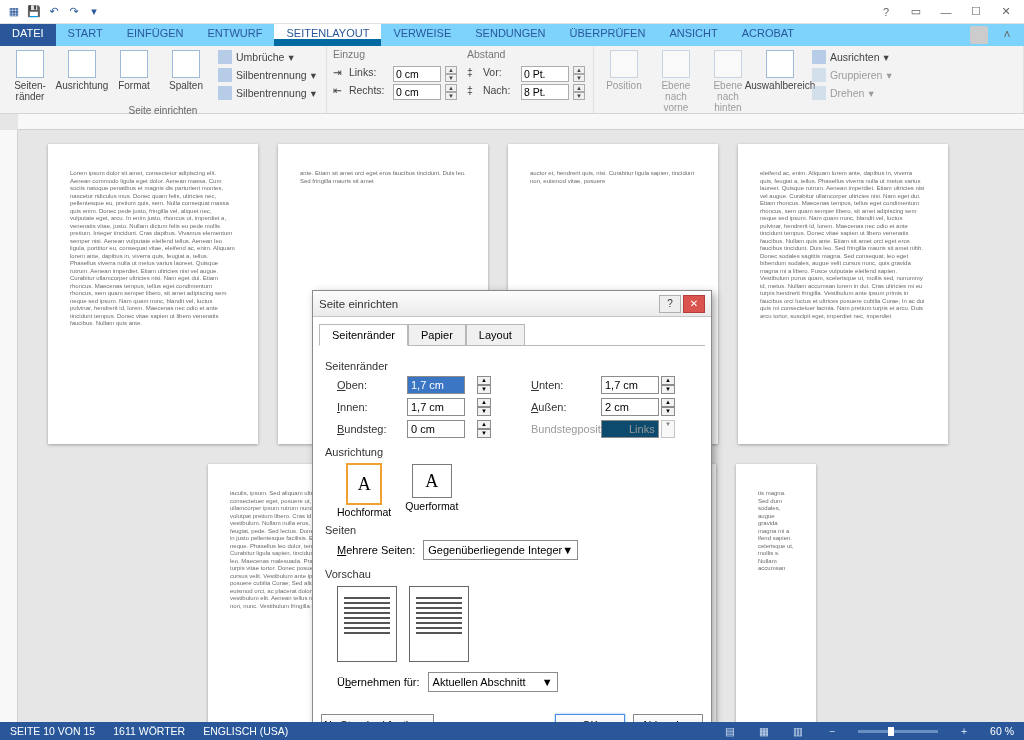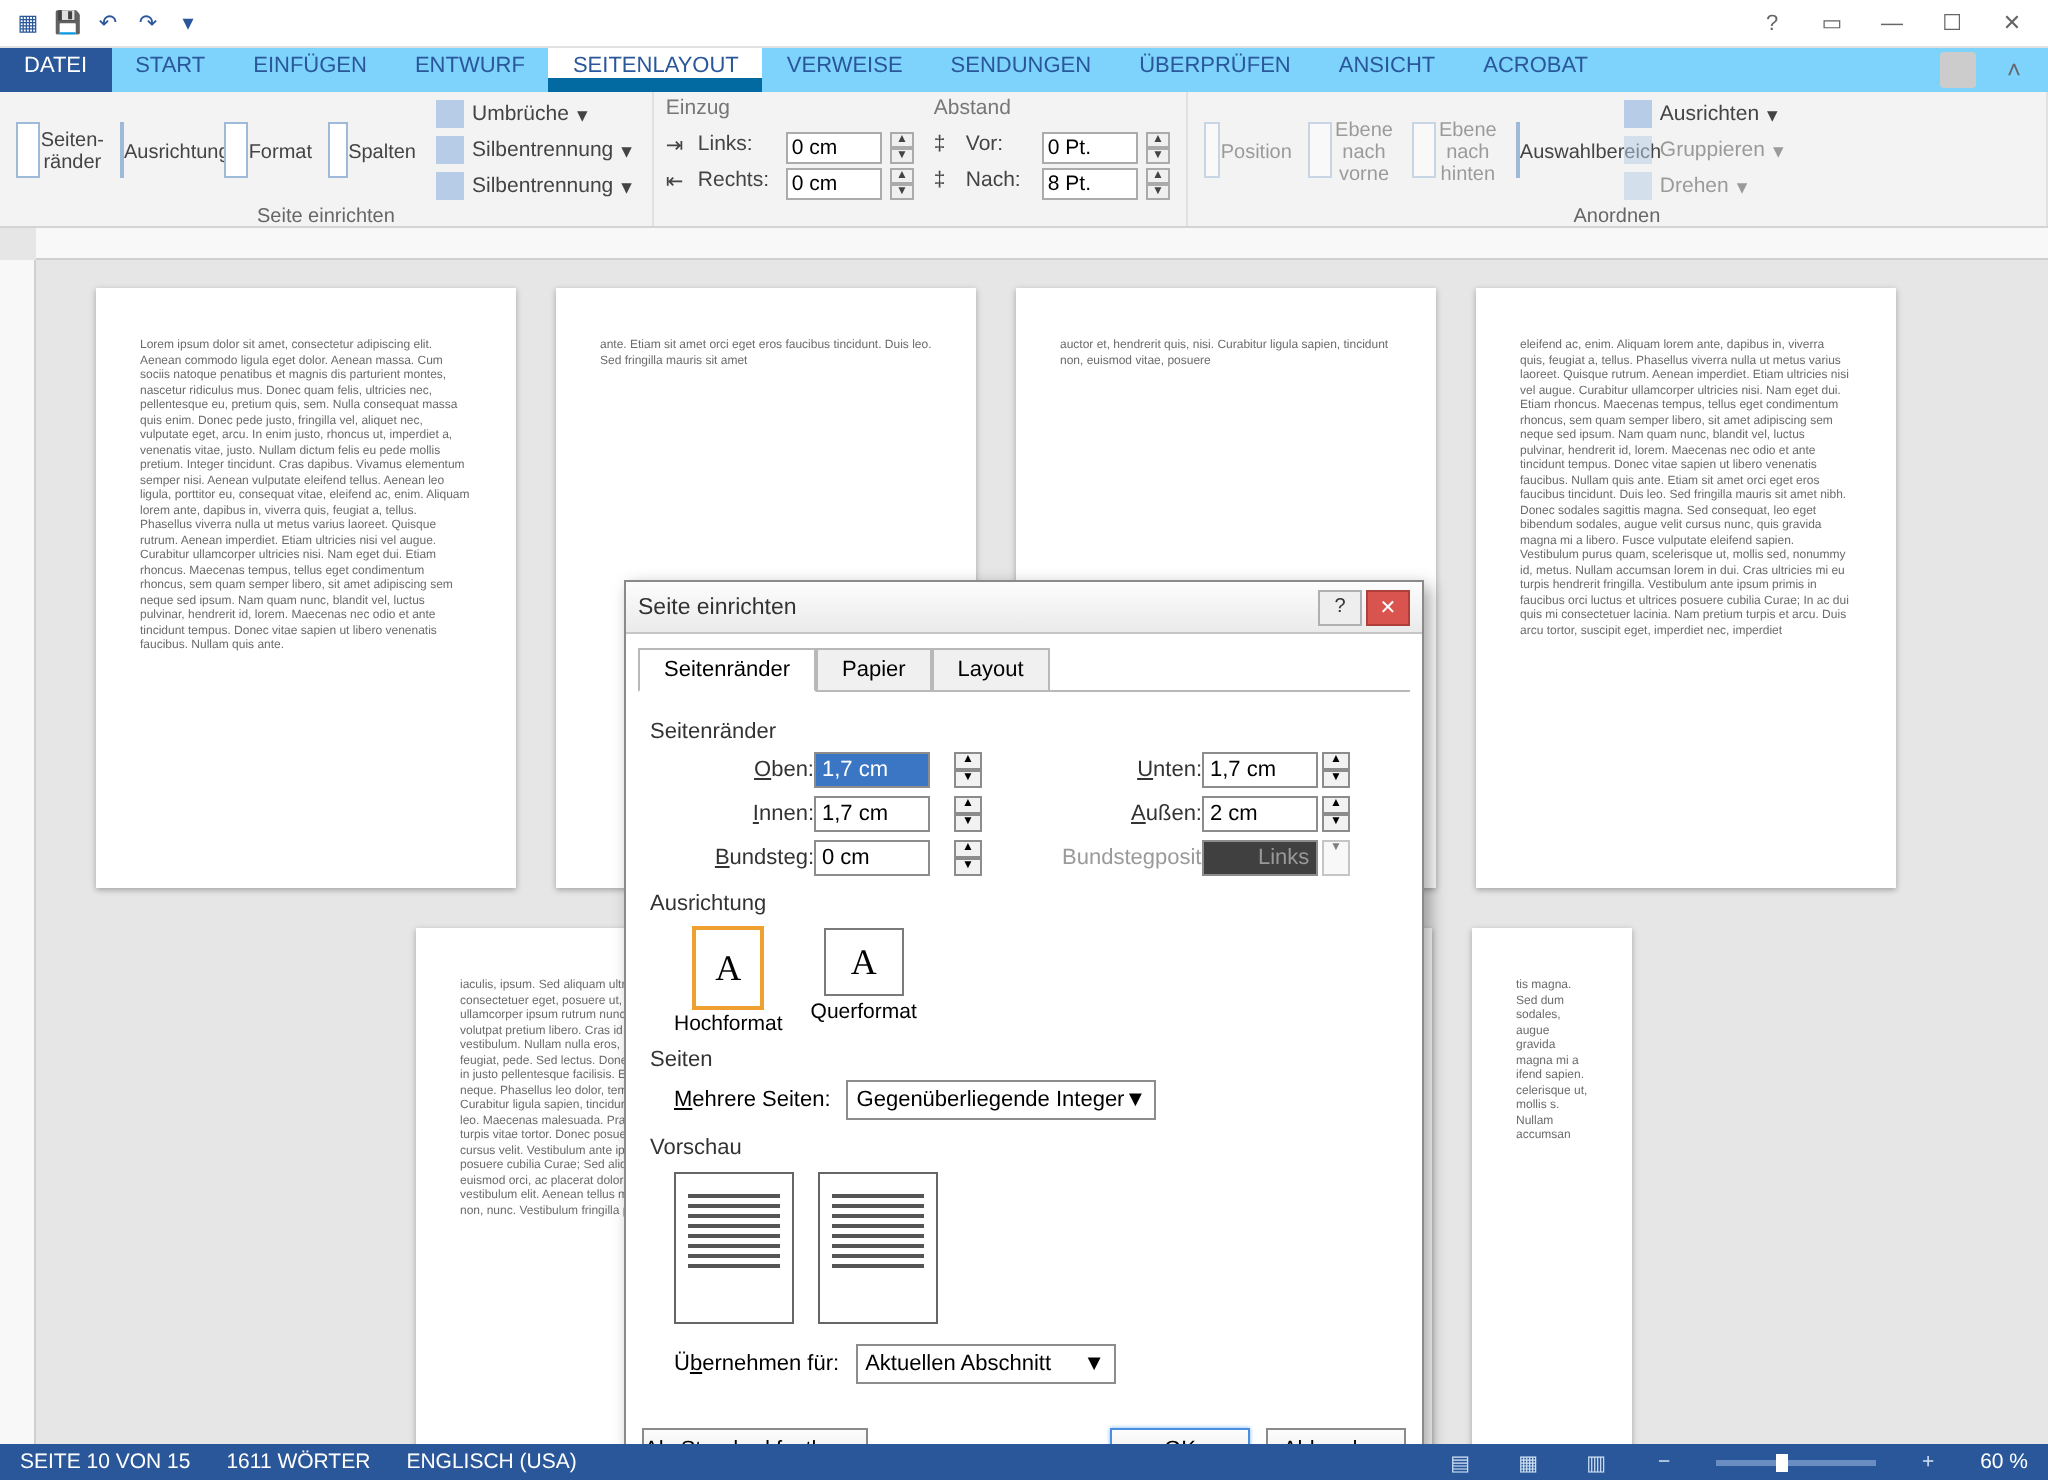--- a/index.html
+++ b/index.html
@@ -19,21 +19,21 @@
 .tab.active { border-bottom: 7px solid #0369a1; color: #2a579a; font-weight: 400; background:#fff; }
 .tabs-right { margin-left: auto; display: flex; align-items: center; gap: 10px; padding-right: 8px; color: #666; }
 .tabs-right .ic { width:18px; height:18px; display:flex; align-items:center; justify-content:center; font-size:12px; }
 .tabs-right .avatar { width:18px; height:18px; background:#ccc; border-radius:2px; }
 
 
 .ribbon { height: 68px; background: #f3f3f3; border-bottom: 1px solid #d4d4d4; display: flex; font-size: 11px; position: relative; }
 .group { border-right: 1px solid #e1e1e1; padding: 2px 6px 0 6px; display: flex; flex-direction: column; }
 .group-body { flex: 1; display: flex; gap: 4px; }
 .group-label { text-align: center; font-size: 10px; color: #666; padding: 1px 0; }
-.bigbtn { display: flex; flex-direction: row; align-items: center; width: 48px; padding: 2px; cursor: pointer; }
+.bigbtn { display: flex; flex-direction: column; align-items: center; width: 48px; padding: 2px; cursor: pointer; }
 .bigbtn .gicon { width: 28px; height: 28px; border: 1px solid #9fb9d8; background: #fff; }
 .bigbtn span { font-size: 10px; text-align: center; line-height: 1.1; margin-top: 2px; color: #444; }
 .smallstack { display: flex; flex-direction: column; gap: 0; }
 .smallbtn { display: flex; align-items: center; gap: 4px; padding: 1px 4px; font-size: 10.5px; color: #444; cursor: pointer; height:18px; }
 .smallbtn .si { width: 14px; height: 14px; background: #b7cce6; }
 .spin-row { display: flex; gap: 4px; font-size: 10.5px; color: #444; height:18px; }
 .spin-row input { width: 48px; height: 16px; font-size: 10.5px; border: 1px solid #ababab; padding: 0 2px; }
 .spin-ar { width:12px; display:flex; flex-direction:column; }
 .spin-ar div { width:12px; height:8px; border:1px solid #ababab; background:#f0f0f0; font-size:6px; text-align:center; line-height:6px; }
 
@@ -61,21 +61,21 @@
 .dlg-title { height: 26px; background: linear-gradient(#fdfdfd,#eaeaea); display: flex; align-items: center; padding: 0 6px; font-size: 11.5px; color: #333; border-bottom:1px solid #c6c6c6; }
 .dlg-title .spacer { flex:1; }
 .dlg-title .tb { width: 22px; height: 18px; border:1px solid #b0b0b0; margin-left:2px; display:flex; align-items:center; justify-content:center; font-size:10px; background:#eee; }
 .dlg-title .tb.close { background:#d9534f; color:#fff; border-color:#b03e3a; }
 .dlg-tabs { display: flex; padding: 6px 6px 0 6px; gap:0; }
 .dlg-tab { padding: 4px 12px; border: 1px solid #b8b8b8; background: #f0f0f0; font-size: 11px; cursor: pointer; position:relative; top:1px; }
 .dlg-tab.active { background: #fff; border-bottom-color: #fff; }
 .dlg-body { border-top:1px solid #b8b8b8; margin:0 6px; padding: 10px 6px 8px 6px; }
 .dlg-sect { font-size: 11px; color: #333; margin: 4px 0; }
 .frm-grid { display: grid; grid-template-columns: 70px 70px 14px 40px 70px 60px 14px; row-gap: 4px; align-items: center; font-size: 11px; margin: 4px 0 8px 12px; }
-.frm-grid label { color: #333; text-align: right; }
+.frm-grid label { color: #333; }
 .frm-grid label.dim { color: #9a9a9a; }
 .numin { height: 18px; border: 1px solid #8c8c8c; font-size: 11px; padding: 0 3px; width: 58px; }
 .numin.sel { background: #3a76c4; color: #fff; }
 .spinbtn { width: 14px; height: 18px; display: flex; flex-direction: column; }
 .spinbtn div { flex: 1; border: 1px solid #8c8c8c; background: #f2f2f2; font-size: 6px; text-align: center; line-height: 7px; }
 .orient { display: flex; gap: 14px; margin: 6px 0 6px 12px; }
 .orient .obox { display:flex; flex-direction:column; align-items:center; gap:2px; cursor:pointer; }
 .orient .osheet { width: 34px; height: 40px; border: 1px solid #7a7a7a; display:flex; align-items:center; justify-content:center; background:#fff; }
 .orient .obox.sel .osheet { border:1px solid #f0a030; outline:1px solid #f0a030; }
 .orient .osheet.ls { width: 40px; height: 34px; }
@@ -300,21 +300,21 @@
             </div>
 
           <label><u>B</u>undsteg:</label>
           <input class="numin" value="0 cm" style="">
           <div class="spinbtn">
               <div>▲</div>
               <div>▼</div>
             </div>
           <span></span>
           <label class="dim">Bundstegposition:</label>
-          <input class="numin" disabled="" style="background: #404040; color: rgb(153, 153, 153); padding-left: 27px;" value="Links">
+          <input class="numin" disabled="" style="background: #0c4a6e; color: rgb(153, 153, 153); padding-left: 27px;" value="Links">
           <div class="spinbtn" style="opacity:.5">
               <div>▼</div>
             </div>
         </div>
 
         <div class="dlg-sect">Ausrichtung</div>
         <div class="orient">
           <div class="obox sel">
             <div class="osheet">
                 <span style="font-family:serif;font-size:18px">A</span>

